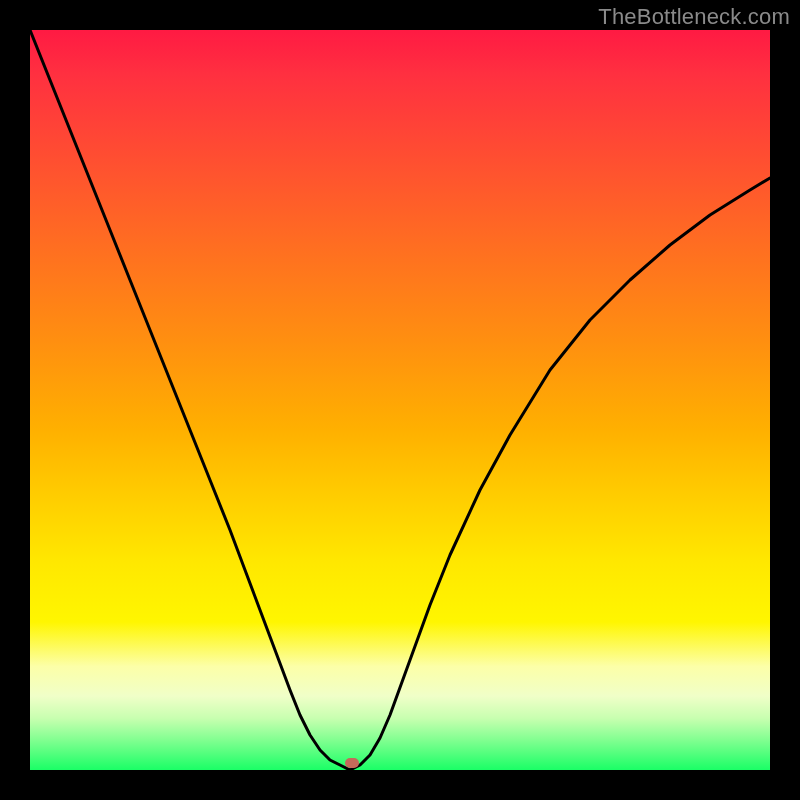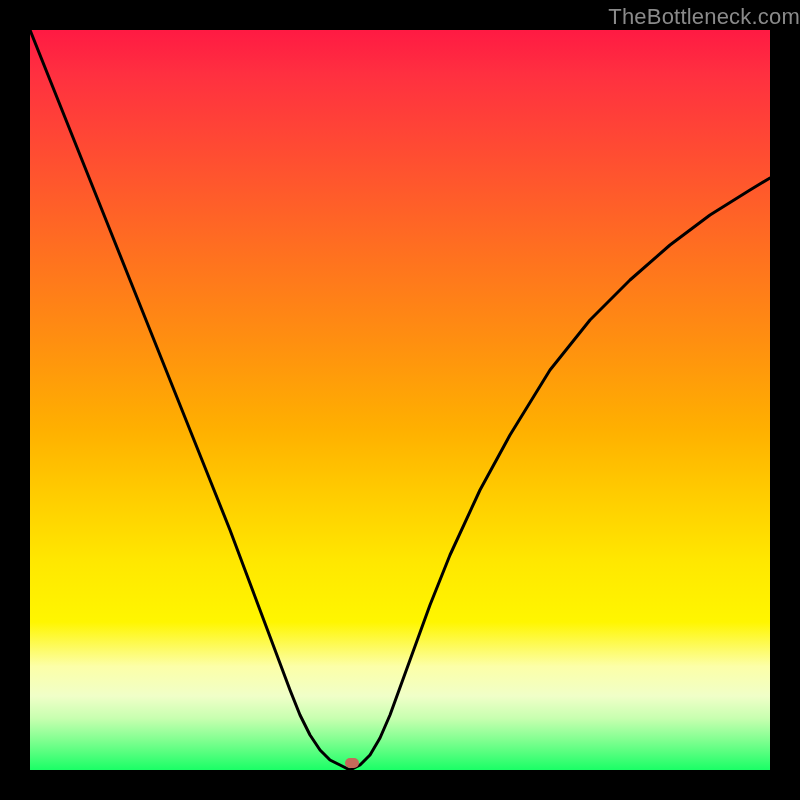--- a/index.html
+++ b/index.html
@@ -44,21 +44,21 @@
     position: absolute;
     width: 14px;
     height: 10px;
     border-radius: 5px;
     background: #c46a5a;
     transform: translate(-50%, -50%);
   }
   .watermark {
     position: absolute;
     top: 4px;
-    right: 0;
+    right: 10px;
     font-family: Arial, Helvetica, sans-serif;
     font-size: 22px;
     color: #8a8a8a;
     letter-spacing: 0.2px;
     user-select: none;
   }
 </style>
 </head>
 <body>
 

